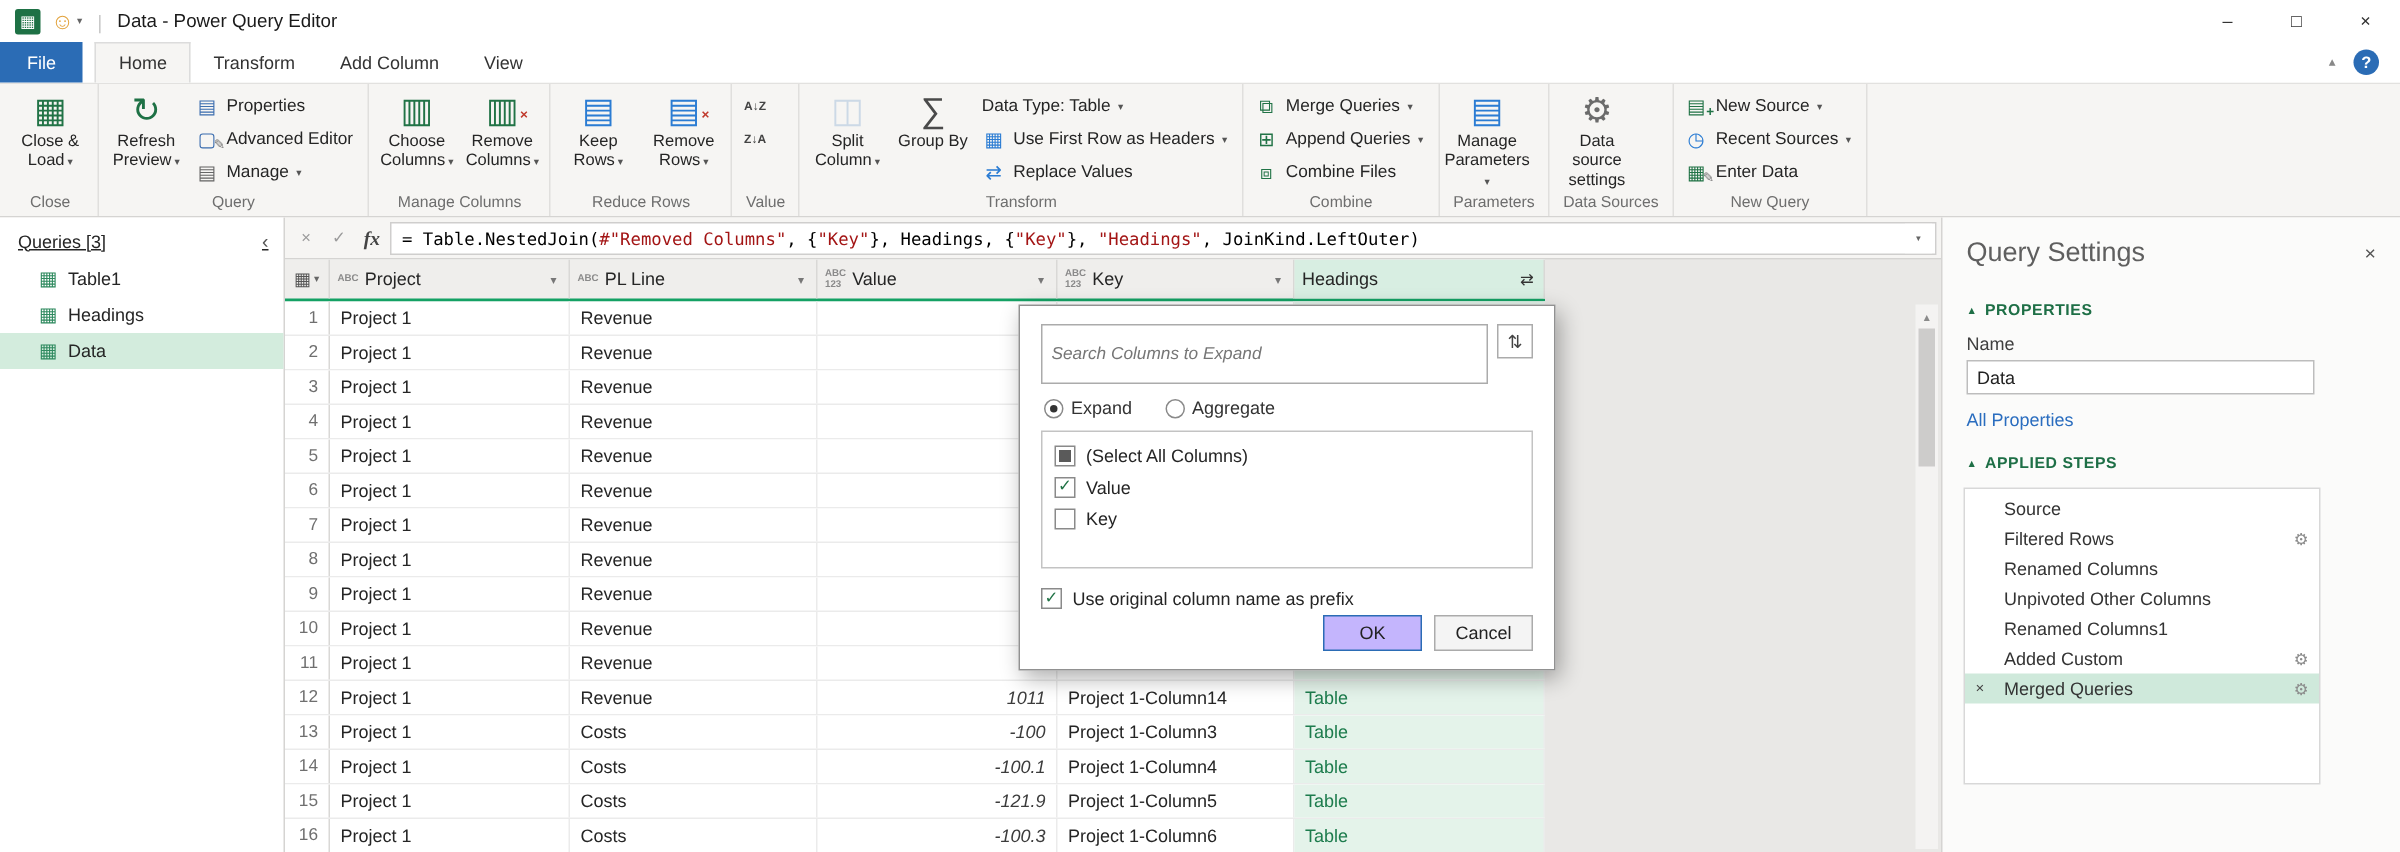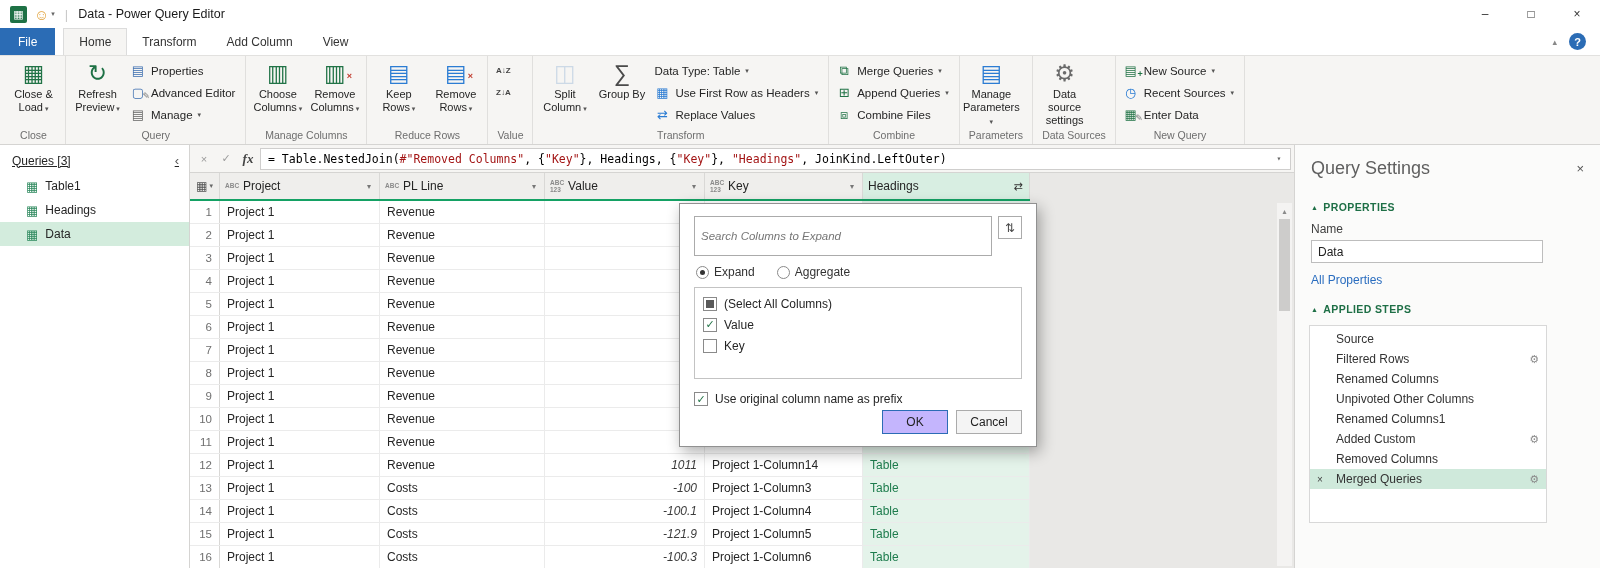--- a/index.html
+++ b/index.html
@@ -660,23 +660,20 @@
         <div class="step">
           <span class="step-label">Unpivoted Other Columns</span>
         </div>
         <div class="step">
           <span class="step-label">Renamed Columns1</span>
         </div>
         <div class="step">
           <span class="step-label">Added Custom</span>
           <span class="step-gear">⚙</span>
         </div>
-        <div class="step">
-          <span class="step-label">Removed Columns</span>
-        </div>
         <div class="step selected">
           <span class="step-del">×</span>
           <span class="step-label">Merged Queries</span>
           <span class="step-gear">⚙</span>
         </div>
       </div>
   </div>
 </div>
 
 </body></html>

